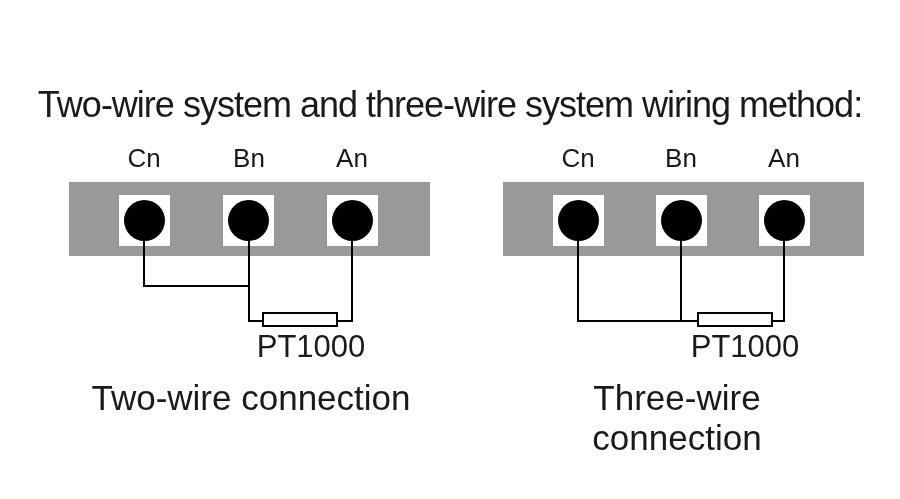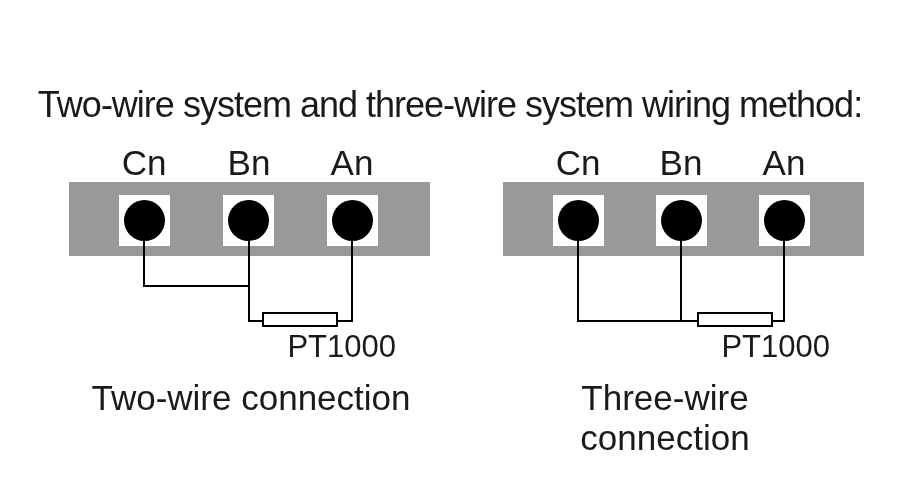--- a/index.html
+++ b/index.html
@@ -18,21 +18,21 @@
     text-align: center;
     font-size: 36px;
     letter-spacing: -1px;
     white-space: nowrap;
   }
   .term-label {
     position: absolute;
     top: 143px;
     width: 64px;
     text-align: center;
-    font-size: 35px;
+    font-size: 26px;
   }
   .bar {
     position: absolute;
     top: 182px;
     width: 361px;
     height: 74px;
     background: #999999;
   }
   .pad {
     position: absolute;
@@ -56,21 +56,21 @@
     width: 76px;
     height: 15px;
     background: #ffffff;
     border: 2px solid #000000;
     box-sizing: border-box;
   }
   .pt-label {
     position: absolute;
     top: 329px;
     width: 170px;
-    text-align: right;
+    text-align: center;
     font-size: 31px;
   }
   .caption {
     position: absolute;
     top: 378px;
     width: 330px;
     text-align: center;
     font-size: 35px;
   }
 </style>
@@ -128,16 +128,16 @@
 
     <div class="wire" style="left:577px; top:240px; width:2px;   height:82px"></div>
     <div class="wire" style="left:577px; top:320px; width:122px; height:2px"></div>
     <div class="wire" style="left:680px; top:240px; width:2px;   height:82px"></div>
     <div class="wire" style="left:783px; top:240px; width:2px;   height:82px"></div>
     <div class="wire" style="left:771px; top:320px; width:14px;  height:2px"></div>
 
     <div class="resistor" style="left:697px"></div>
     <div class="pt-label" style="left:660px">PT1000</div>
 
-    <div class="caption" style="left:500px">Three-wire connection</div>
+    <div class="caption" style="left:512px">Three-wire connection</div>
   </div>
 
 </div>
 
 </body></html>

